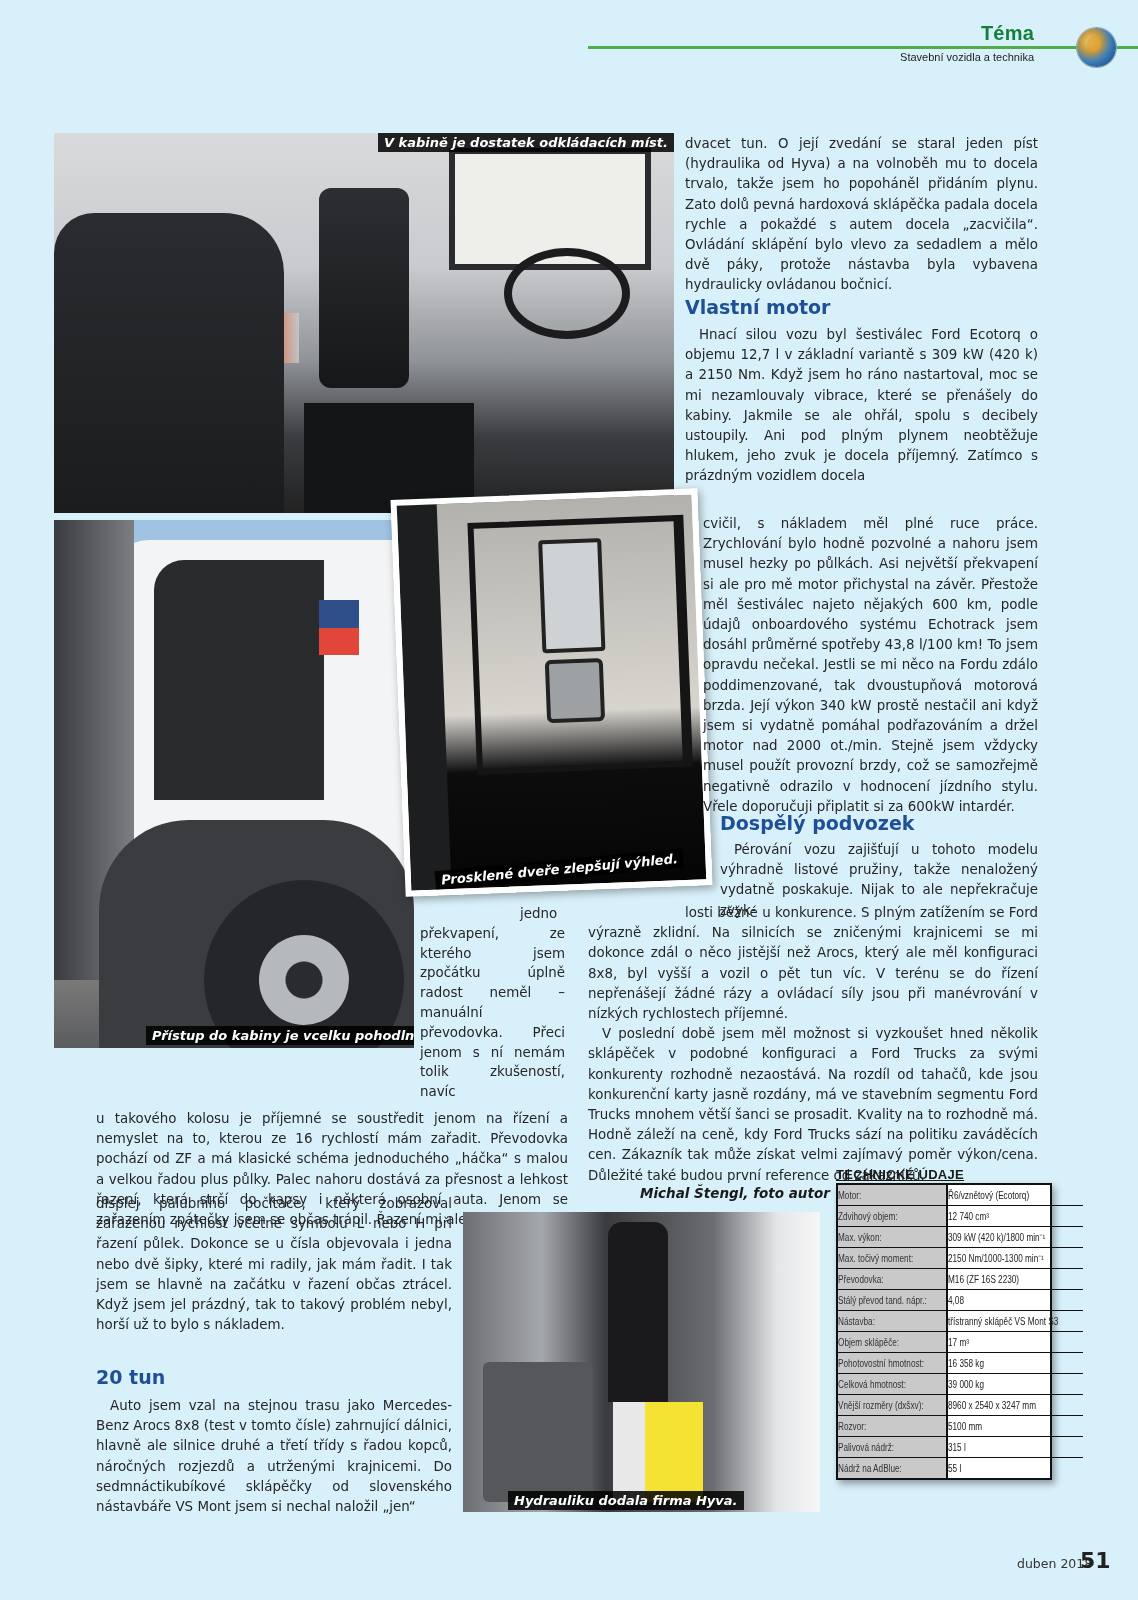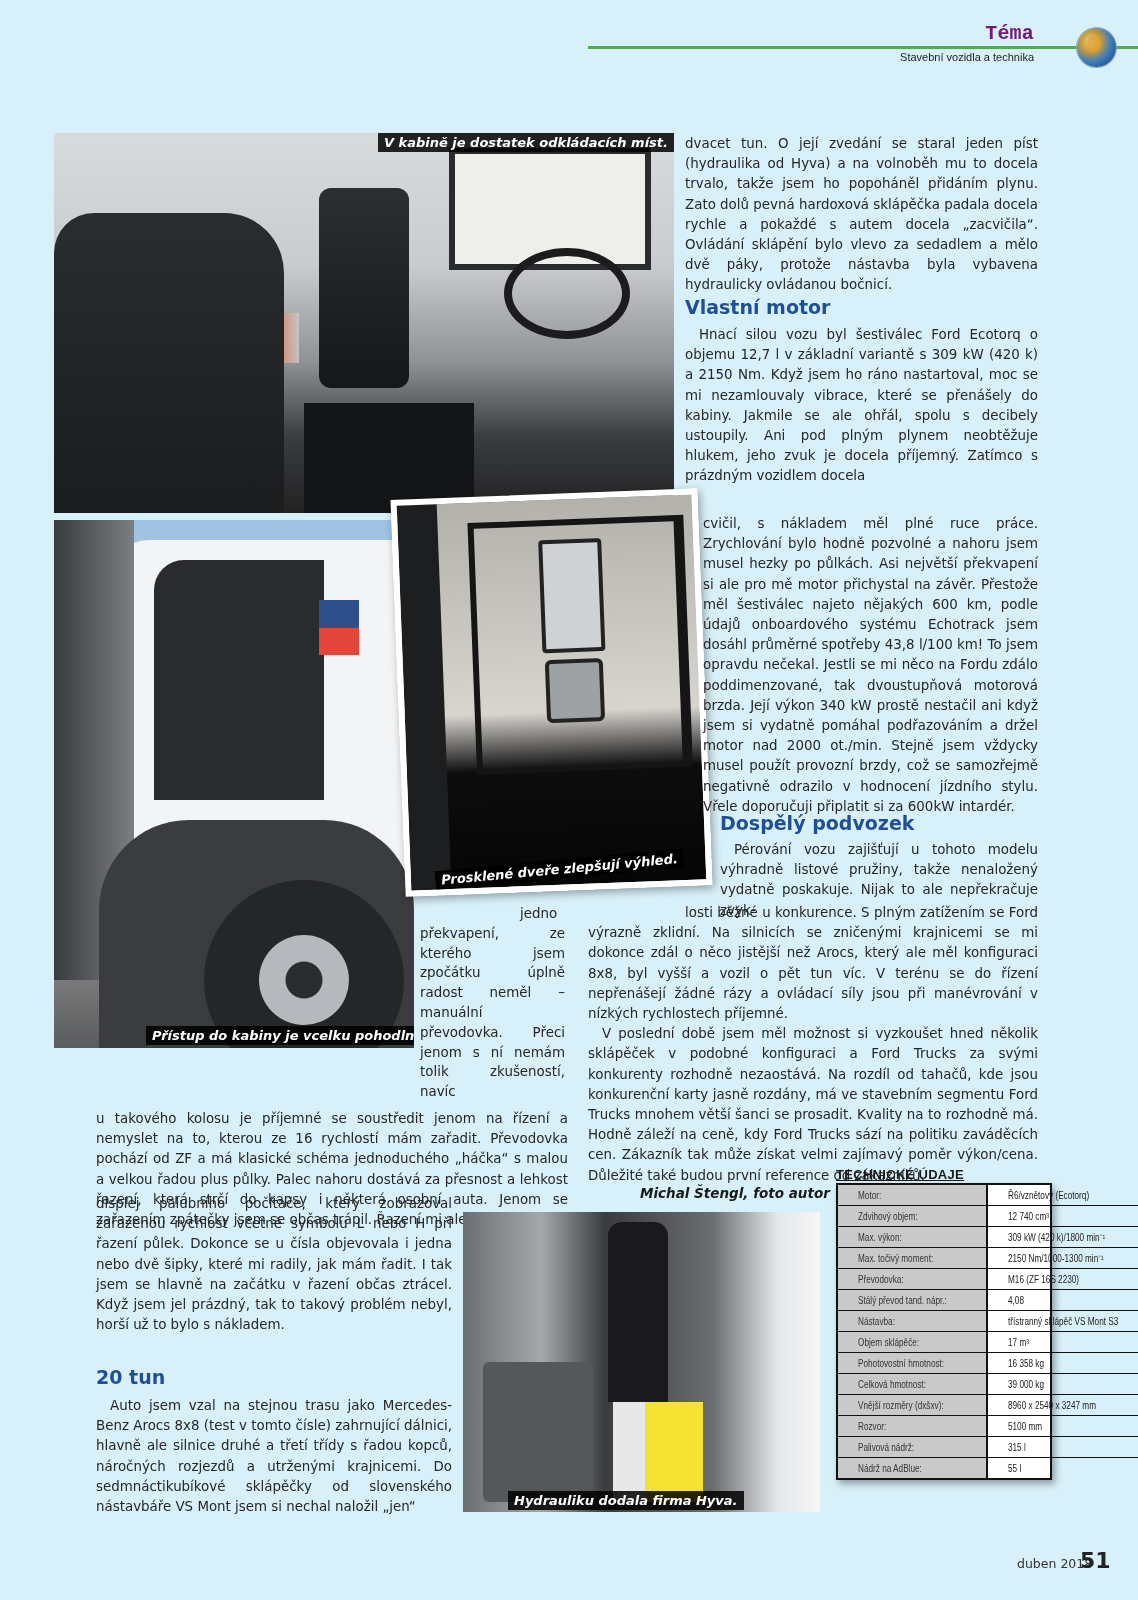--- a/index.html
+++ b/index.html
@@ -5,21 +5,21 @@
   html, body { margin:0; padding:0; }
   body {
     width:1138px; height:1600px; position:relative; overflow:hidden;
     background:#d8f0f9;
     font-family:"DejaVu Sans", sans-serif;
     color:#262626;
   }
   .abs { position:absolute; }
   
   .hdr-line { left:588px; top:46px; width:550px; height:3px; background:#4fae4a; }
-  .hdr-tema { right:104px; top:22px; font-family:Liberation Mono, monospace; font-weight:bold; font-size:20px; color:#701a75; letter-spacing:0.2px; }
+  .hdr-tema { right:104px; top:22px; font-family:Liberation Sans, sans-serif; font-weight:bold; font-size:20px; color:#15803d; letter-spacing:0.2px; }
   .hdr-sub { right:104px; top:51px; font-family:"Liberation Sans", sans-serif; font-size:11px; color:#1e1e1e; }
   .globe { left:1077px; top:28px; width:39px; height:39px; border-radius:50%;
     background: radial-gradient(circle at 35% 35%, #e9d58a 0%, #c99a3a 28%, #3f7fb8 55%, #1e4f8a 85%);
     box-shadow: 0 0 0 1px #8aa6bf; }
   .globe::after { content:""; position:absolute; left:10px; top:8px; width:14px; height:16px; border-radius:50%;
     background: rgba(230,160,50,0.7); }
 
   
   .txt { font-size:13.4px; line-height:20.2px; text-align:justify; color:#262626; }
   .txt p { margin:0; text-indent:14px; }
@@ -78,21 +78,21 @@
   
   .tech-title { left:836px; top:1167px; font-family:"Liberation Sans", sans-serif; font-weight:bold; font-size:13px; color:#1a1a1a; text-decoration:underline; letter-spacing:0.3px; }
   .tech { left:836px; top:1183px; width:212px; border:2px solid #111; background:#fff;
     box-shadow:3px 4px 7px rgba(0,0,0,0.35); font-family:"Liberation Sans", sans-serif; }
   .tech-head { position:relative; height:40px; border-bottom:2px solid #111; }
   .tech-model { position:absolute; left:5px; top:4px; font-size:10px; font-weight:bold; transform:scaleX(0.8); transform-origin:left; white-space:nowrap; }
   .tech-logo { position:absolute; right:3px; top:3px; width:34px; height:32px; }
   .tech-logo .ford { height:14px; background:#2d4f86; color:#fff; font-size:7px; font-style:italic; text-align:center; line-height:14px; }
   .tech-logo .trucks { height:16px; background:#e2522d; color:#fff; font-size:5.5px; text-align:center; line-height:16px; }
   .tech table { border-collapse:collapse; width:100%; }
-  .tech td { font-size:10px; height:20px; padding:0 20px; border-top:1px solid #111; white-space:nowrap; overflow:hidden; }
+  .tech td { font-size:10px; height:20px; padding:0 0; border-top:1px solid #111; white-space:nowrap; overflow:hidden; }
   .tech tr:first-child td { border-top:none; }
   .tech td.k { width:94px; background:#c9c9c9; border-right:2px solid #111; color:#333; }
   .tech td.v { color:#222; }
   .tech td span { display:inline-block; transform:scaleX(0.82); transform-origin:left; }
 
   
   .foot-date { left:985px; top:1556px; font-size:12.5px; color:#333;margin-left:32px; }
   .foot-page { left:1080px; top:1548px; font-size:22px; font-weight:bold; color:#222; }
 </style>
 </head>

